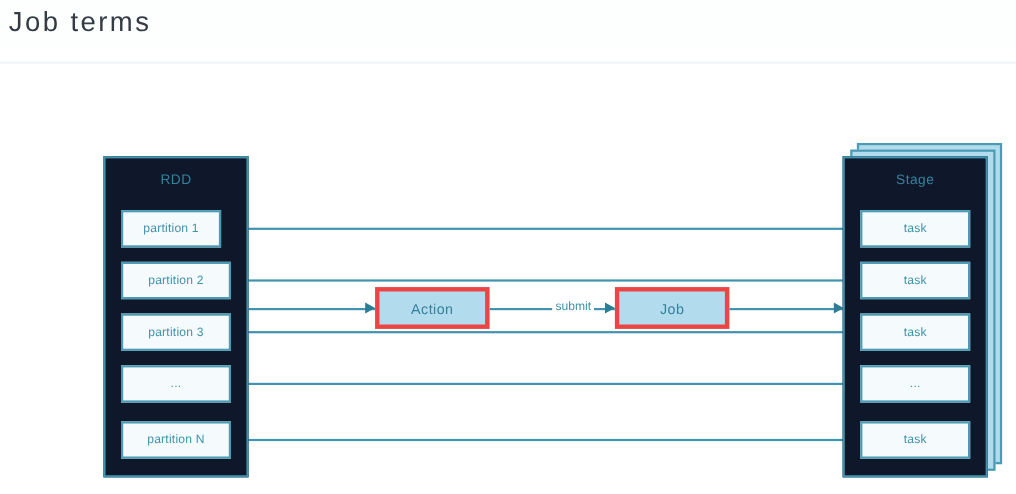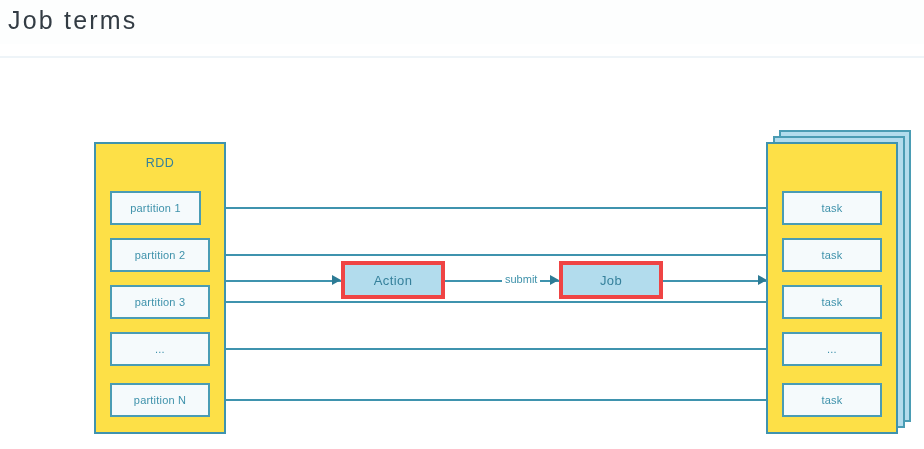--- a/index.html
+++ b/index.html
@@ -42,21 +42,21 @@
   #canvas {
     position: absolute;
     left: 0; top: 58px;
     width: 924px; height: 391px;
     background: #ffffff;
   }
 
   
   .container-box {
     position: absolute;
-    background: #fde047;
+    background: #0f172a;
     border: 2px solid #3f93ae;
     box-sizing: border-box;
   }
   .container-label {
     position: absolute;
     left: 0;
     width: 100%;
     text-align: center;
     font-size: 12.5px;
     color: #35809b;
@@ -166,20 +166,21 @@
   </div>
 
   <div class="flow-box" style="left:341px; top:203px; width:104px; height:38px;">Action</div>
 
   <div class="flow-box" style="left:559px; top:203px; width:104px; height:38px;">Job</div>
 
   <div class="stack-shadow" style="left:779px; top:72px; width:132px; height:292px;"></div>
   <div class="stack-shadow" style="left:773px; top:78px; width:132px; height:292px;"></div>
 
   <div class="container-box" style="left:766px; top:84px; width:132px; height:292px;">
+    <div class="container-label" style="top:12px;">Stage</div>
 
     <div class="inner-box" style="left:14px; top:47px; width:100px; height:34px;">task</div>
     <div class="inner-box" style="left:14px; top:94px; width:100px; height:34px;">task</div>
     <div class="inner-box" style="left:14px; top:141px; width:100px; height:34px;">task</div>
     <div class="inner-box" style="left:14px; top:188px; width:100px; height:34px;">...</div>
     <div class="inner-box" style="left:14px; top:239px; width:100px; height:34px;">task</div>
   </div>
 
 </div>
 

